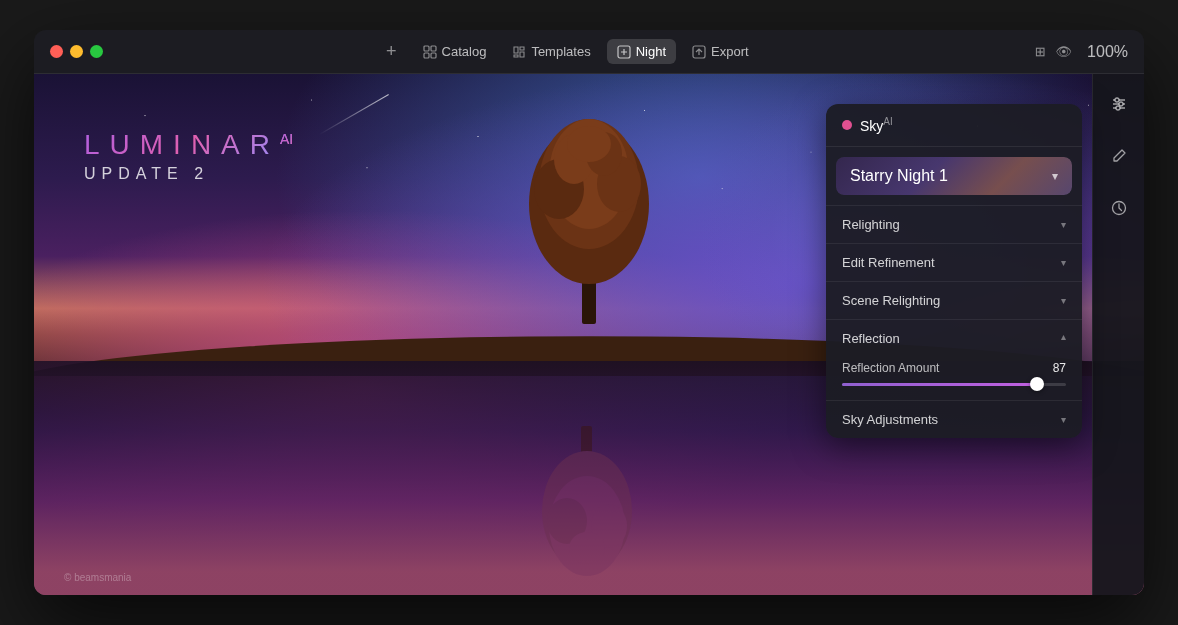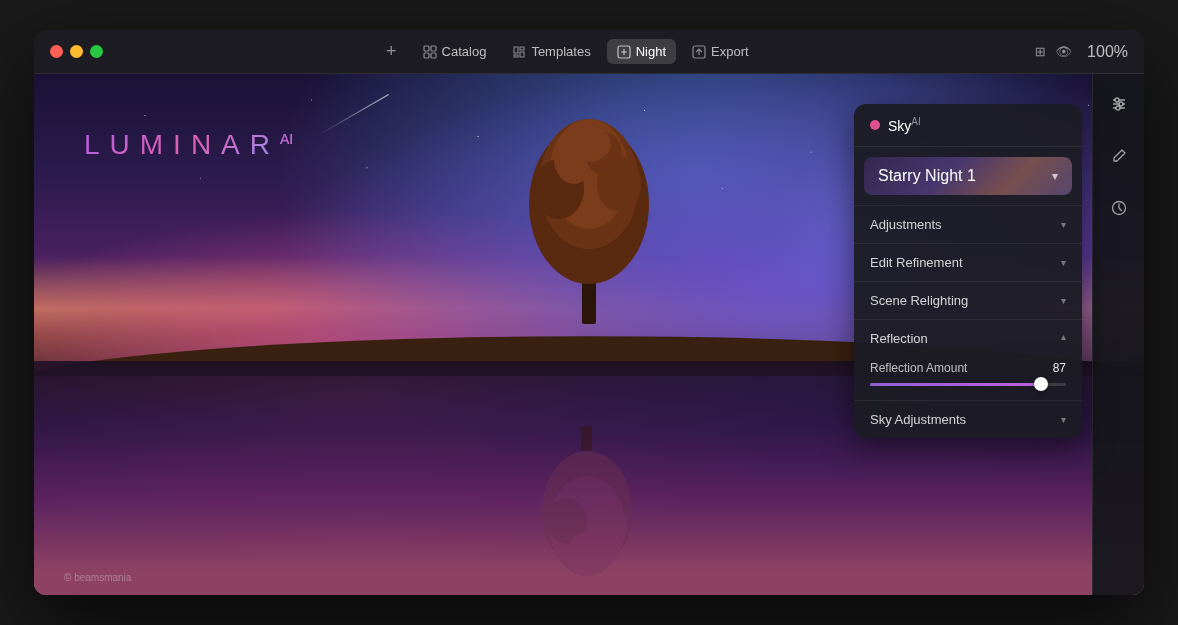--- a/index.html
+++ b/index.html
@@ -263,21 +263,21 @@
       color: rgba(255,255,255,0.6);
       cursor: pointer;
       font-size: 16px;
     }
 
     
     .sky-panel {
       position: absolute;
       top: 30px;
       right: 62px;
-      width: 228px;
+      width: 256px;
       background: rgba(28, 28, 36, 0.96);
       border-radius: 12px;
       overflow: hidden;
       z-index: 200;
       box-shadow: 0 8px 32px rgba(0,0,0,0.5);
     }
 
     .sky-panel-header {
       display: flex;
       align-items: center;
@@ -529,20 +529,21 @@
           <ellipse cx="90" cy="60" rx="18" ry="22" fill="#7a3560"></ellipse>
           <ellipse cx="68" cy="38" rx="18" ry="16" fill="#7a3560"></ellipse>
         </svg>
       </div>
     </div>
 
     <div class="logo-area">
       <div class="logo-text">
         <span>LUMINAR</span><span class="logo-ai">AI</span>
       </div>
+      <div class="logo-update">UPDATE 2</div>
     </div>
 
     <div class="copyright">© beamsmania</div>
 
     <div class="right-panel">
       <div class="panel-icon-btn">
         <svg width="18" height="18" viewBox="0 0 18 18" fill="none">
           <line x1="3" y1="5" x2="15" y2="5" stroke="currentColor" stroke-width="1.3"></line>
           <line x1="3" y1="9" x2="15" y2="9" stroke="currentColor" stroke-width="1.3"></line>
           <line x1="3" y1="13" x2="15" y2="13" stroke="currentColor" stroke-width="1.3"></line>
@@ -574,21 +575,21 @@
       </div>
 
       <div class="sky-selector">
         <div class="sky-selector-bg"></div>
         <span class="sky-selector-text">Starry Night 1</span>
         <span class="sky-selector-chevron">▾</span>
       </div>
 
       <div class="panel-section">
         <div class="panel-section-header">
-          <span class="panel-section-label">Adjustments</span>
+          <span class="panel-section-label">Relighting</span>
           <span class="panel-section-chevron">▾</span>
         </div>
       </div>
 
       <div class="panel-section">
         <div class="panel-section-header">
           <span class="panel-section-label">Edit Refinement</span>
           <span class="panel-section-chevron">▾</span>
         </div>
       </div>

